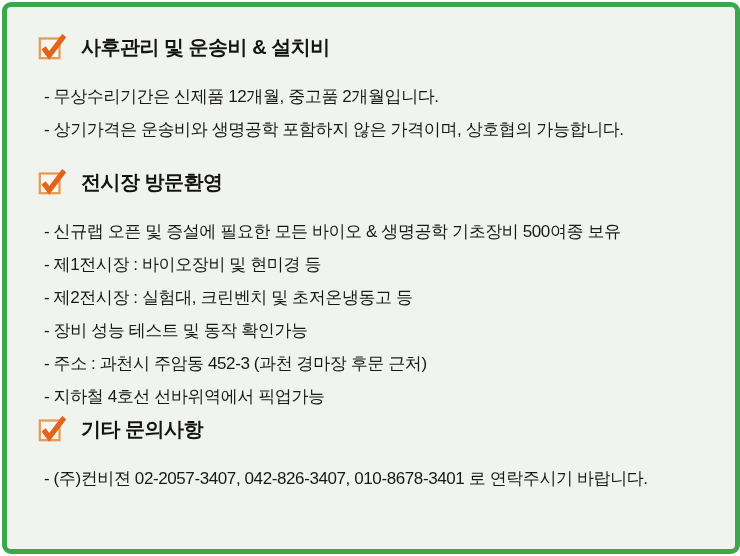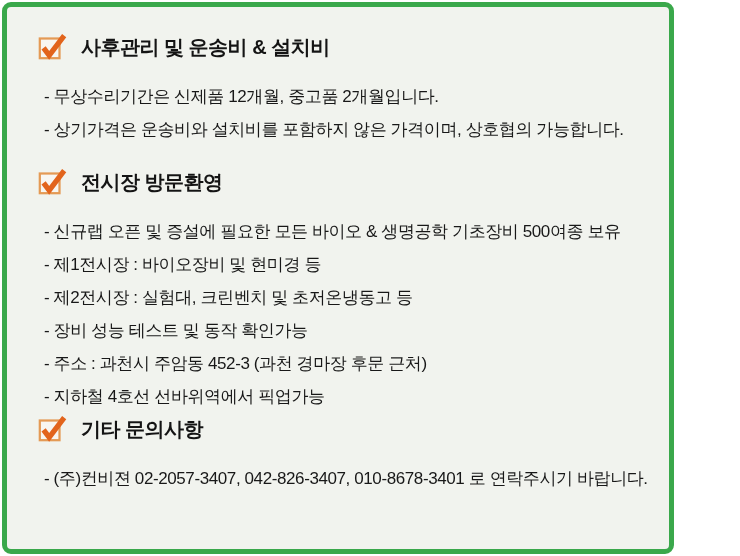--- a/index.html
+++ b/index.html
@@ -2,21 +2,21 @@
 <html><head>
 <meta charset="utf-8">
 <style>
   html, body { margin: 0; padding: 0; background: #ffffff; }
   body {
     width: 740px; height: 556px; overflow: hidden;
     font-family: "Liberation Sans", "DejaVu Sans", sans-serif;
   }
   .panel {
     box-sizing: border-box;
-    width: 672px; height: 552px;
+    width: 738px; height: 552px;
     margin: 2px;
     background: #f1f3ee;
     border: 5px solid #3aa84b;
     border-radius: 9px;
     padding: 24px 12px 0 30px;
   }
   .section { margin: 0; }
   .sec-head {
     display: flex;
     align-items: center;
@@ -55,21 +55,21 @@
   <div class="section">
     <div class="sec-head">
       <svg class="check-icon" viewBox="0 0 32 32" aria-hidden="true">
         <rect x="3" y="8" width="21" height="21" fill="#f8f6f1" stroke-width="2.4" stroke="#e49a55"></rect>
         <polyline points="7,18 13,26 29,5" fill="none" stroke-width="5.6" stroke="#e2641c"></polyline>
       </svg>
       <span class="sec-title">사후관리 및 운송비 &amp; 설치비</span>
     </div>
     <ul class="items">
       <li>- 무상수리기간은 신제품 12개월, 중고품 2개월입니다.</li>
-      <li>- 상기가격은 운송비와 설치비를 포함하지 않은 가격이며, 상호협의 가능합니다.</li>
+      <li>- 상기가격은 운송비와 생명공학 포함하지 않은 가격이며, 상호협의 가능합니다.</li>
     </ul>
   </div>
 
   <div class="section gap-s2">
     <div class="sec-head">
       <svg class="check-icon" viewBox="0 0 32 32" aria-hidden="true">
         <rect x="3" y="8" width="21" height="21" fill="#f8f6f1" stroke-width="2.4" stroke="#e49a55"></rect>
         <polyline points="7,18 13,26 29,5" fill="none" stroke-width="5.6" stroke="#e2641c"></polyline>
       </svg>
       <span class="sec-title">전시장 방문환영</span>

